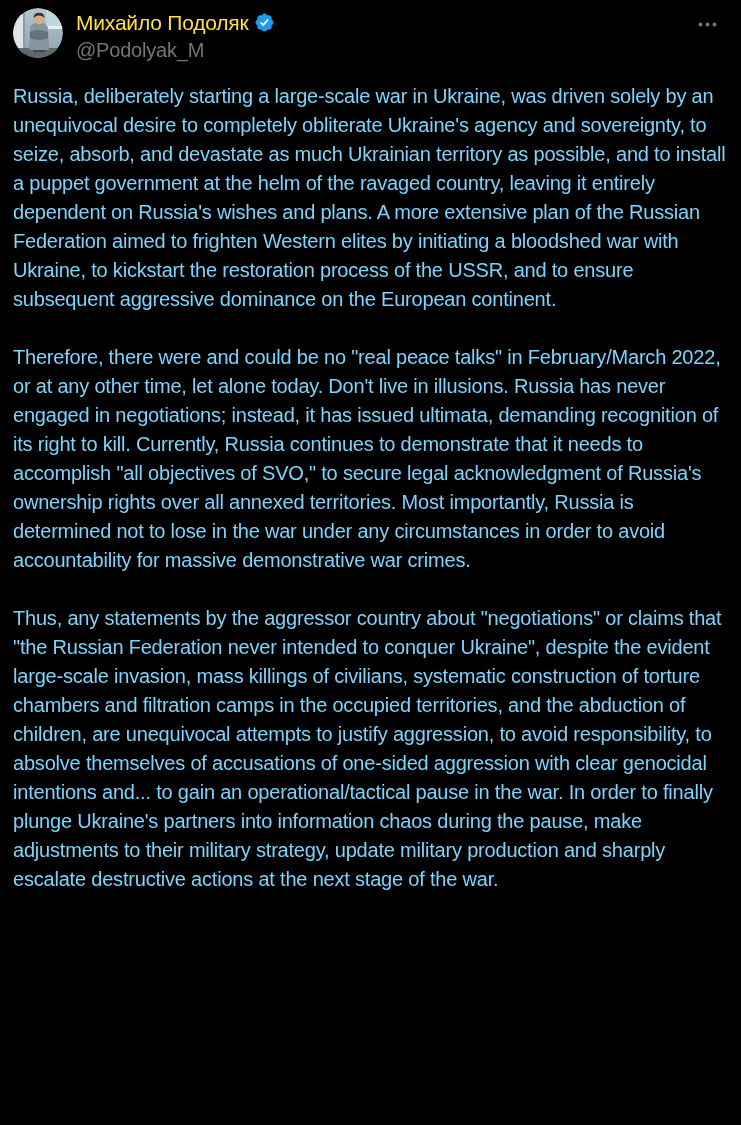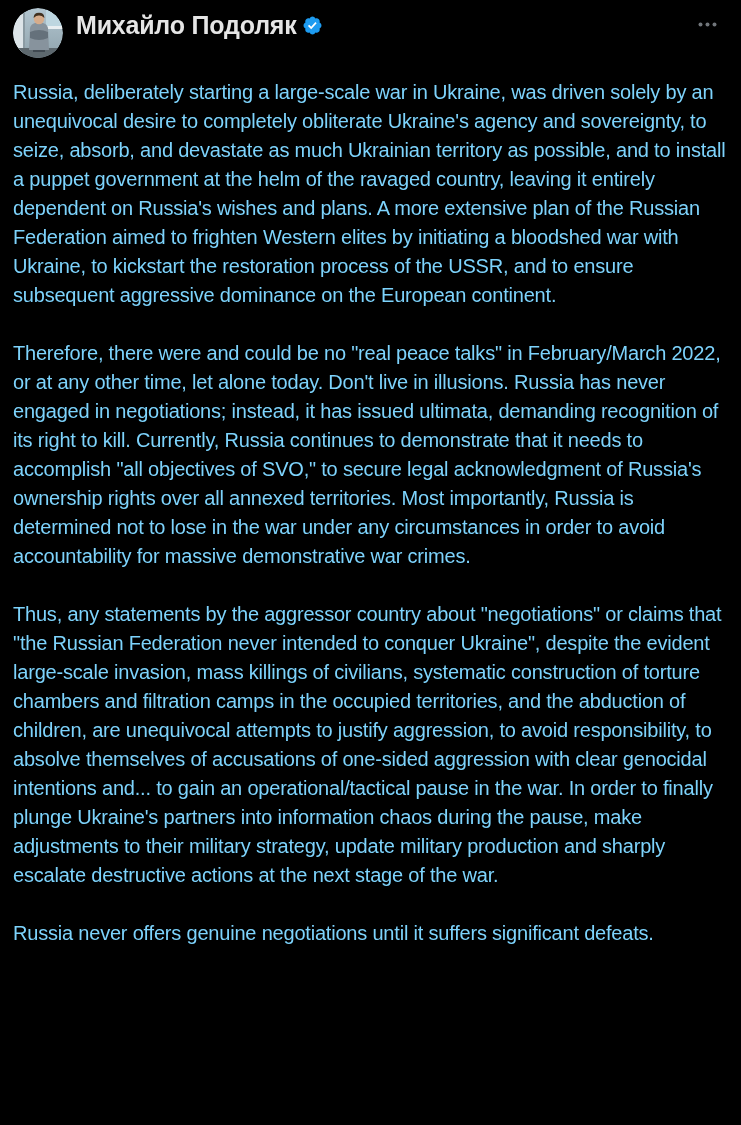--- a/index.html
+++ b/index.html
@@ -35,23 +35,23 @@
     display: flex;
     flex-direction: column;
     line-height: 1.2;
     padding-top: 2px;
   }
   .name-row {
     display: flex;
     align-items: center;
   }
   .display-name {
-    font-size: 25px;
-    font-weight: 700;
-    color: #e5e5e5;
+    font-size: 21px;
+    font-weight: 400;
+    color: #fde047;
     letter-spacing: -0.2px;
     cursor: pointer;
   }
   .verified {
     margin-left: 5px;
     display: inline-flex;
     align-items: center;
   }
   .handle {
     font-size: 20px;
@@ -122,32 +122,32 @@
     <div class="author">
       <div class="name-row">
         <span class="display-name">Михайло Подоляк</span>
         <span class="verified">
           <svg width="21" height="21" viewBox="0 0 24 24">
             <path fill="#1d9bf0" d="M22.25 12c0-1.43-.88-2.67-2.19-3.34.46-1.39.2-2.9-.81-3.91s-2.52-1.27-3.91-.81c-.66-1.31-1.91-2.19-3.34-2.19s-2.67.88-3.33 2.19c-1.4-.46-2.91-.2-3.92.81s-1.26 2.52-.8 3.91c-1.31.67-2.2 1.91-2.2 3.34s.89 2.67 2.2 3.34c-.46 1.39-.21 2.9.8 3.91s2.52 1.26 3.91.81c.67 1.31 1.91 2.19 3.34 2.19s2.68-.88 3.34-2.19c1.39.45 2.9.2 3.91-.81s1.27-2.52.81-3.91c1.31-.67 2.19-1.91 2.19-3.34z"></path>
             <path fill="#ffffff" d="M10.54 16.2 6.8 12.46l1.41-1.42 2.26 2.26 4.8-5.23 1.47 1.36-6.2 6.77z"></path>
           </svg>
         </span>
       </div>
+      <span class="handle">@Podolyak_M</span>
     </div>
 
     <button class="more-btn" aria-label="More">
       <svg width="19" height="5" viewBox="0 0 19 5">
         <circle cx="2.5" cy="2.5" r="2" fill="#71767b"></circle>
         <circle cx="9.5" cy="2.5" r="2" fill="#71767b"></circle>
         <circle cx="16.5" cy="2.5" r="2" fill="#71767b"></circle>
       </svg>
     </button>
 
   </header>
 
   <div class="tweet-body">
     <p>Russia, deliberately starting a large-scale war in Ukraine, was driven solely by an unequivocal desire to completely obliterate Ukraine's agency and sovereignty, to seize, absorb, and devastate as much Ukrainian territory as possible, and to install a puppet government at the helm of the ravaged country, leaving it entirely dependent on Russia's wishes and plans. A more extensive plan of the Russian Federation aimed to frighten Western elites by initiating a bloodshed war with Ukraine, to kickstart the restoration process of the USSR, and to ensure subsequent aggressive dominance on the European continent.</p>
     <p>Therefore, there were and could be no "real peace talks" in February/March 2022, or at any other time, let alone today. Don't live in illusions. Russia has never engaged in negotiations; instead, it has issued ultimata, demanding recognition of its right to kill. Currently, Russia continues to demonstrate that it needs to accomplish "all objectives of SVO," to secure legal acknowledgment of Russia's ownership rights over all annexed territories. Most importantly, Russia is determined not to lose in the war under any circumstances in order to avoid accountability for massive demonstrative war crimes.</p>
     <p>Thus, any statements by the aggressor country about "negotiations" or claims that "the Russian Federation never intended to conquer Ukraine", despite the evident large-scale invasion, mass killings of civilians, systematic construction of torture chambers and filtration camps in the occupied territories, and the abduction of children, are unequivocal attempts to justify aggression, to avoid responsibility, to absolve themselves of accusations of one-sided aggression with clear genocidal intentions and... to gain an operational/tactical pause in the war. In order to finally plunge Ukraine's partners into information chaos during the pause, make adjustments to their military strategy, update military production and sharply escalate destructive actions at the next stage of the war.</p>
-    <p>Russia never offers genuine negotiations until it suffers significant defeats.</p>
   </div>
 
 </div>
 
 </body></html>

